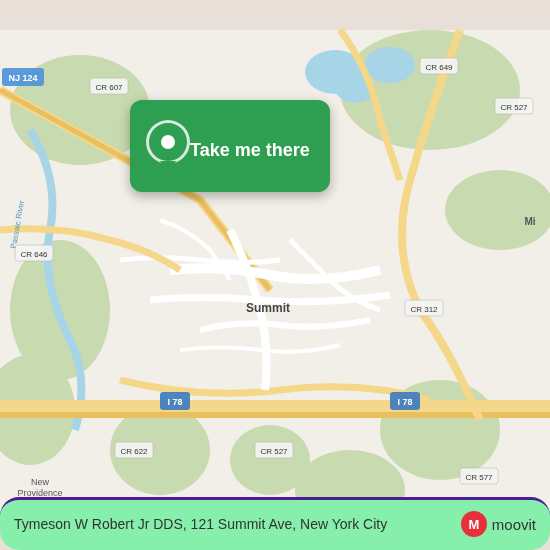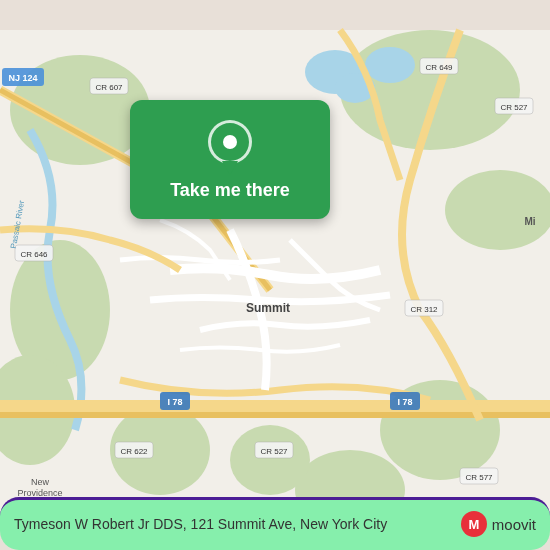--- a/index.html
+++ b/index.html
@@ -29,21 +29,21 @@
     
     .map-popup {
       position: absolute;
       top: 100px;
       left: 130px;
       width: 200px;
       background: #2e9e50;
       border-radius: 12px;
       padding: 20px 16px 18px;
       display: flex;
-      flex-direction: column;
+      flex-direction: row;
       align-items: center;
       box-shadow: 0 4px 12px rgba(0,0,0,0.3);
       cursor: pointer;
       z-index: 10;
     }
 
     .popup-pin {
       width: 44px;
       height: 44px;
       background: #2e9e50;

